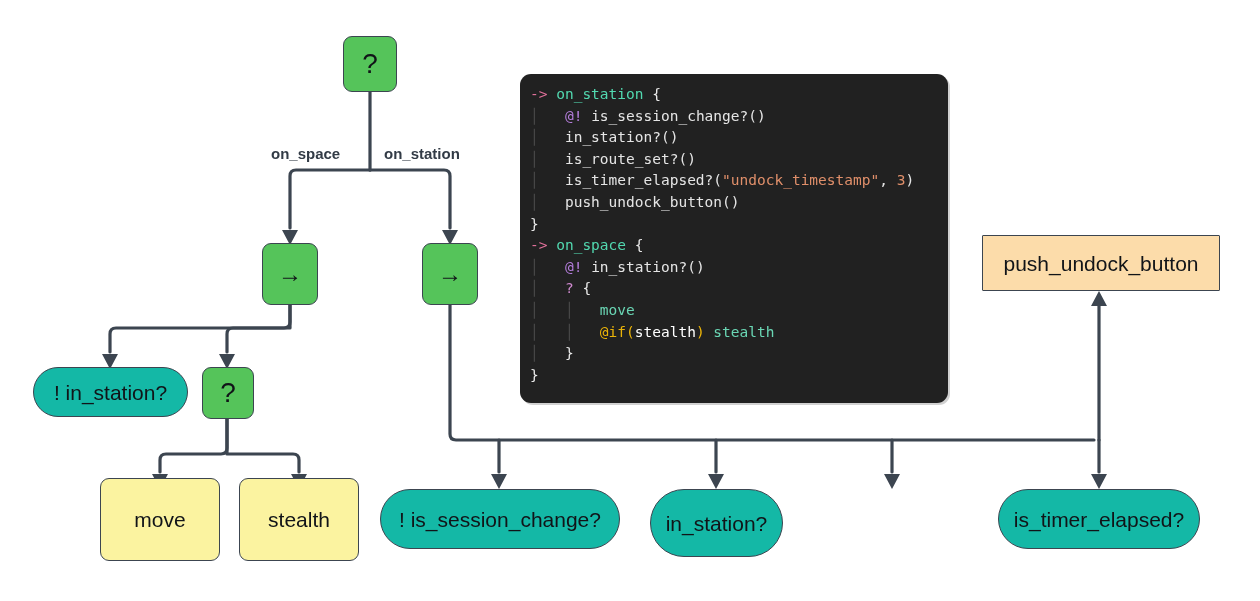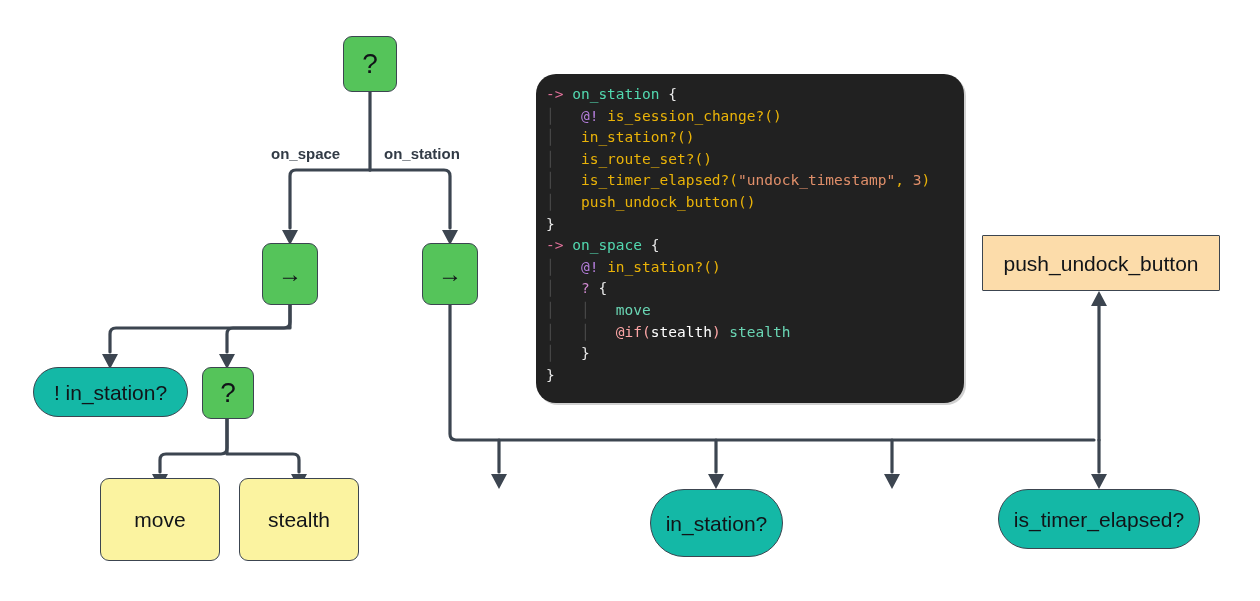--- a/index.html
+++ b/index.html
@@ -71,51 +71,51 @@
     font-size: 15px;
     font-weight: bold;
     color: #323b46;
     white-space: nowrap;
     z-index: 4;
   }
 
   
   #code-panel {
     position: absolute;
-    left: 536px;
+    left: 520px;
     top: 74px;
     width: 428px;
     height: 329px;
     background: #212121;
-    border-radius: 20px;
+    border-radius: 11px;
     box-sizing: border-box;
     padding: 10px 8px 10px 10px;
     overflow: hidden;
     z-index: 5;
     box-shadow: 2px 2px 0 rgba(0,0,0,0.18);
   }
   #code-panel pre {
     margin: 0;
     font-family: "DejaVu Sans Mono", "Liberation Mono", monospace;
     font-size: 14.5px;
     line-height: 21.6px;
     color: #e8e8e8;
     white-space: pre;
   }
   .code-line { display: block; height: 21.6px; }
   .gut { color: #4a4a4a; }
   .tok-arrow   { color: #e0709a; }
   .tok-event   { color: #52d9b0; }
   .tok-brace   { color: #e8e8e8; }
   .tok-deco    { color: #b57edc; }
-  .tok-fn      { color: #eab308; }
+  .tok-fn      { color: #e5e5e5; }
   .tok-str     { color: #e08f6a; }
   .tok-num     { color: #e08f6a; }
   .tok-leaf    { color: #6ad6b4; }
-  .tok-if      { color: #fca5a5; }
+  .tok-if      { color: #eab308; }
   .tok-param   { color: #ffffff; }
   .tok-q       { color: #d08ad0; }
   .tok-plain   { color: #e8e8e8; }
 </style>
 </head>
 <body>
 
 <div id="canvas">
 
   <svg id="edges" viewBox="0 0 1260 601" xmlns="http://www.w3.org/2000/svg">
@@ -183,20 +183,23 @@
   </div>
 
   <div class="node node-action" style="left:100px; top:478px; width:120px; height:83px;">
     <span>move</span>
   </div>
 
   <div class="node node-action" style="left:239px; top:478px; width:120px; height:83px;">
     <span>stealth</span>
   </div>
 
+  <div class="node node-condition" style="left:380px; top:489px; width:240px; height:60px;">
+    <span>! is_session_change?</span>
+  </div>
 
   <div class="node node-condition" style="left:650px; top:489px; width:133px; height:68px;">
     <span>in_station?</span>
   </div>
 
 
   <div class="node node-condition" style="left:998px; top:489px; width:202px; height:60px;">
     <span>is_timer_elapsed?</span>
   </div>
 

